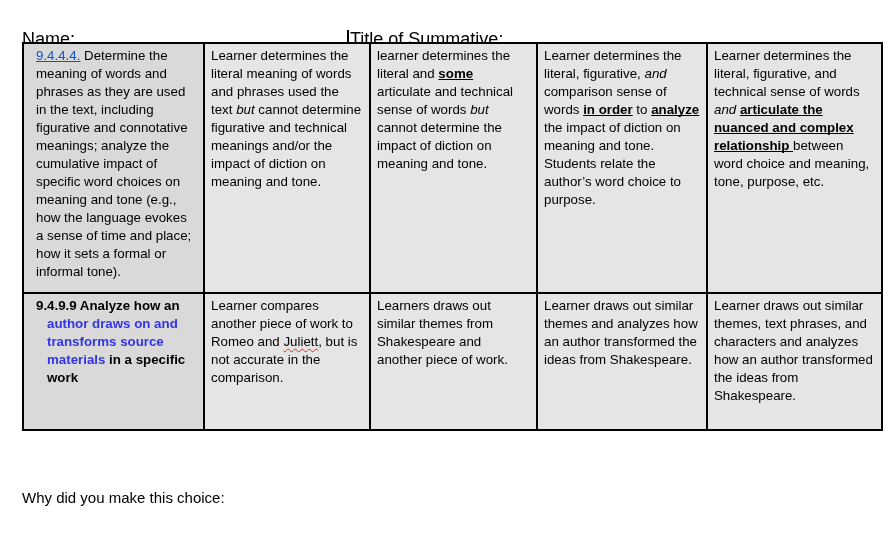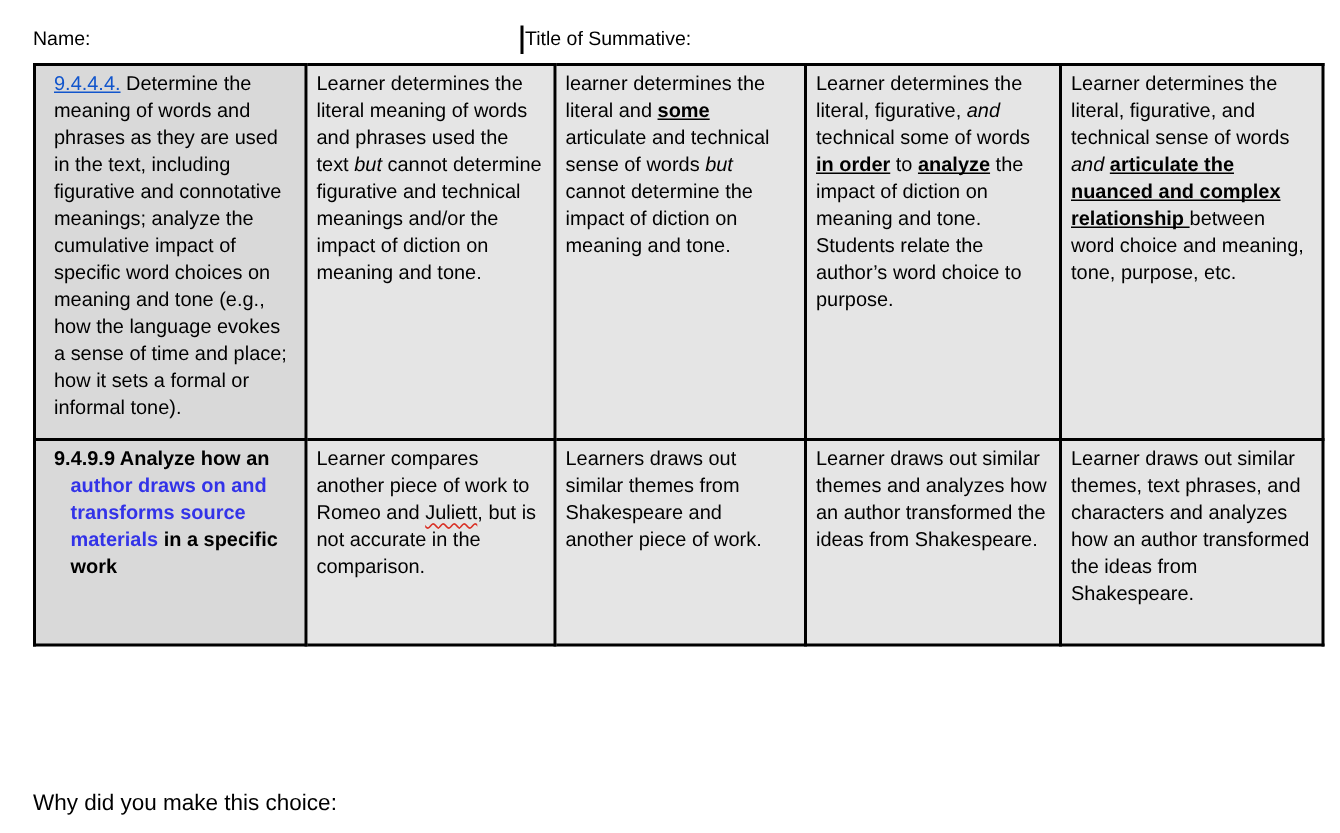--- a/index.html
+++ b/index.html
@@ -4,21 +4,21 @@
 <style>
   html,body{margin:0;padding:0;background:#ffffff;}
   .page{
     position:relative;
     width:893px;height:555px;
     background:#ffffff;
     font-family:"Liberation Sans","DejaVu Sans",sans-serif;
     color:#000000;
     overflow:hidden;
   }
-  .topline{position:absolute;top:16px;height:20px;font-size:13px;line-height:20px;text-align:center;}
+  .topline{position:absolute;top:29px;height:20px;font-size:18px;line-height:20px;text-align:center;}
   .name-line{left:22px;}
   .title-line{left:347px;display:flex;align-items:center;}
   .caret{display:inline-block;width:2px;height:19px;background:#000;margin-right:1px;}
   table.rubric{
     position:absolute;left:22px;top:42px;
     border-collapse:collapse;table-layout:fixed;
     width:859px;
   }
   table.rubric td{
     border:2px solid #000;
@@ -33,21 +33,21 @@
   tr.row2 td{height:129px;}
   td .para{margin:0;}
   td .hang{padding-left:11px;text-indent:-11px;font-weight:bold;}
   .seg-i{font-style:italic;}
   .seg-bu{font-weight:bold;text-decoration:underline;text-decoration-skip-ink:none;}
   .seg-link{color:var(--link-blue,#1155cc);text-decoration:underline;text-decoration-skip-ink:none;}
   .seg-blue{color:var(--text-blue,#3333e8);}
   .seg-sp{text-decoration:underline;text-decoration-style:wavy;text-decoration-color:var(--spellcheck-red,#d93025);text-decoration-thickness:1px;text-underline-offset:2px;text-decoration-skip-ink:none;}
   .question{position:absolute;left:22px;font-size:15px;line-height:20px;}
   .q1{top:453px;}
-  .q2{top:526px;}
+  .q2{top:488px;}
 </style>
 </head>
 <body>
 
 <div class="page">
 
   <div class="topline name-line">Name:</div>
 
   <div class="topline title-line">
     <span class="caret"></span>
@@ -67,21 +67,21 @@
         <td class="shaded">
           <div class="para"><span class="seg-link">9.4.4.4.</span><span> Determine the meaning of words and phrases as they are used in the text, including figurative and connotative meanings; analyze the cumulative impact of specific word choices on meaning and tone (e.g., how the language evokes a sense of time and place; how it sets a formal or informal tone).</span></div>
         </td>
         <td>
           <div class="para"><span>Learner determines the literal meaning of words and phrases used the text </span><span class="seg-i">but</span><span> cannot determine figurative and technical meanings and/or the impact of diction on meaning and tone.</span></div>
         </td>
         <td>
           <div class="para"><span>learner determines the literal and </span><span class="seg-bu">some</span><span> articulate and technical sense of words </span><span class="seg-i">but</span><span> cannot determine the impact of diction on meaning and tone.</span></div>
         </td>
         <td>
-          <div class="para"><span>Learner determines the literal, figurative, </span><span class="seg-i">and</span><span> technical some of words </span><span class="seg-bu">in order</span><span> to </span><span class="seg-bu">analyze</span><span> the impact of diction on meaning and tone. Students relate the author’s word choice to purpose.</span></div>
+          <div class="para"><span>Learner determines the literal, figurative, </span><span class="seg-i">and</span><span> comparison sense of words </span><span class="seg-bu">in order</span><span> to </span><span class="seg-bu">analyze</span><span> the impact of diction on meaning and tone. Students relate the author’s word choice to purpose.</span></div>
         </td>
         <td>
           <div class="para"><span>Learner determines the literal, figurative, and technical sense of words </span><span class="seg-i">and</span><span> </span><span class="seg-bu">articulate the nuanced and complex relationship </span><span>between word choice and meaning, tone, purpose, etc.</span></div>
         </td>
       </tr>
       <tr class="row2">
         <td class="shaded">
           <div class="para hang"><span>9.4.9.9 Analyze how an </span><span class="seg-blue">author draws on and transforms source materials</span><span> in a specific work</span></div>
         </td>
         <td>

